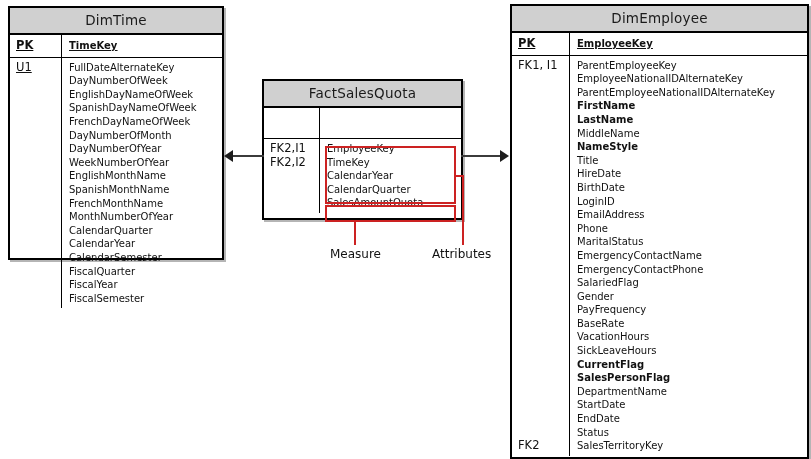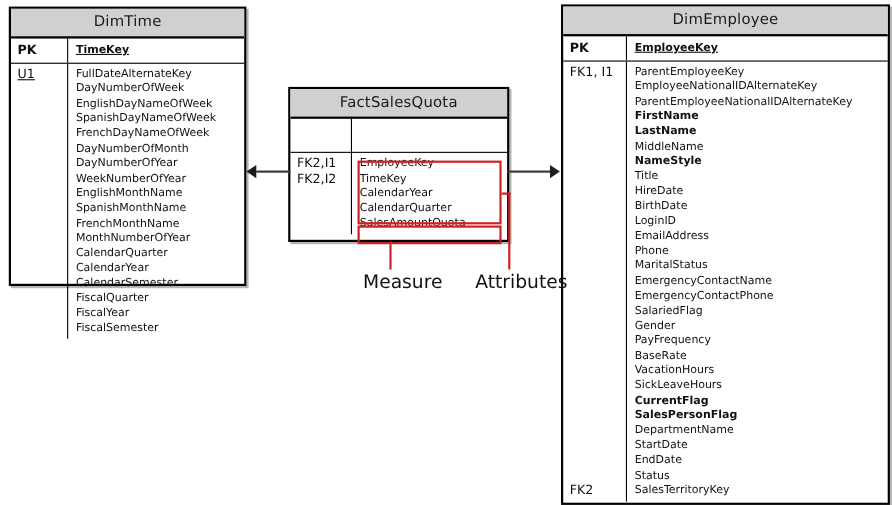--- a/index.html
+++ b/index.html
@@ -52,20 +52,21 @@
     box-sizing: border-box;
     flex: 1 1 auto;
     padding: 3px 4px 3px 7px;
     font-size: 10px;
     color: #111111;
     line-height: 13.6px;
     position: relative;
   }
   .pk-band {
     border-bottom: 1.5px solid #000000;
+    text-decoration: underline;
   }
   .pk-band .key-col,
   .pk-band .attr-col {
     font-weight: bold;
     padding-top: 4px;
     padding-bottom: 4px;
   }
   .pk-band .attr-col span {
     text-decoration: underline;
   }
@@ -99,21 +100,21 @@
     border: 2px solid #cc2222;
     background: transparent;
     pointer-events: none;
   }
   .red-line {
     position: absolute;
     background: #cc2222;
   }
   .callout-label {
     position: absolute;
-    font-size: 17px;
+    font-size: 12px;
     color: #111111;
     white-space: nowrap;
   }
 </style>
 </head>
 <body>
 
 <div id="canvas">
 
   <div class="entity" id="dim-time" style="left:8px; top:6px; width:216px; height:254px;">

